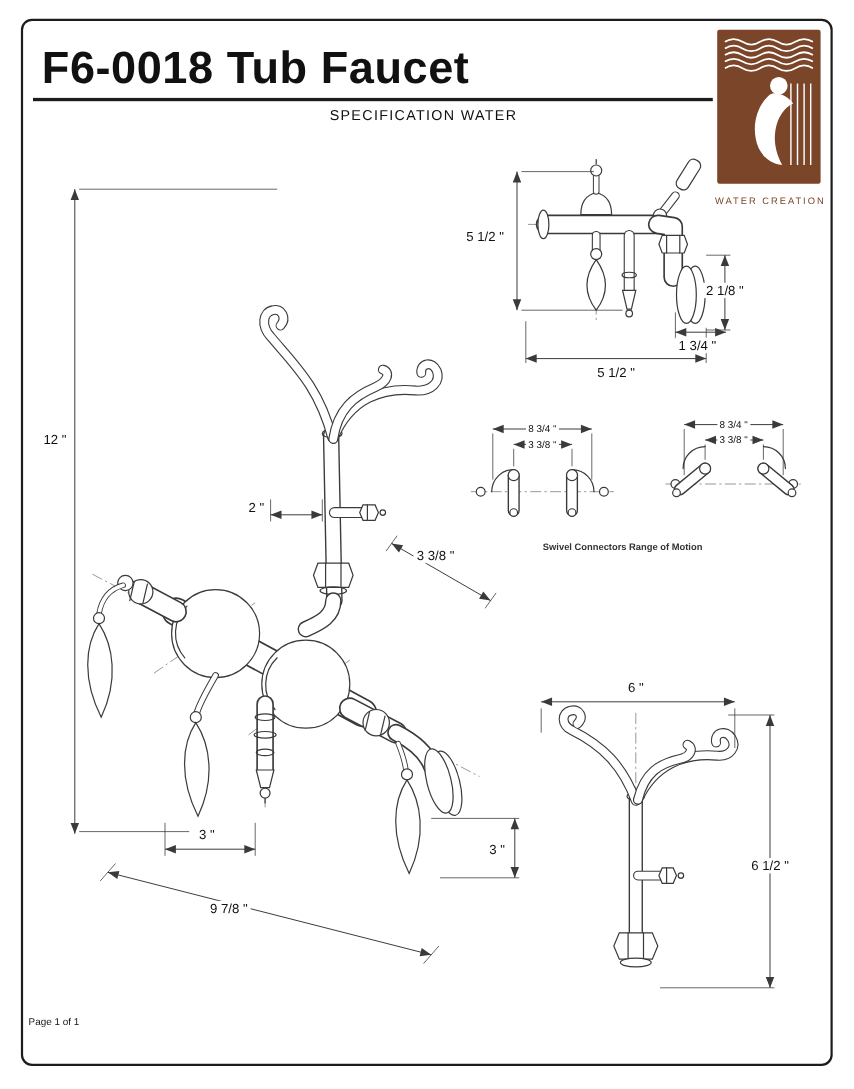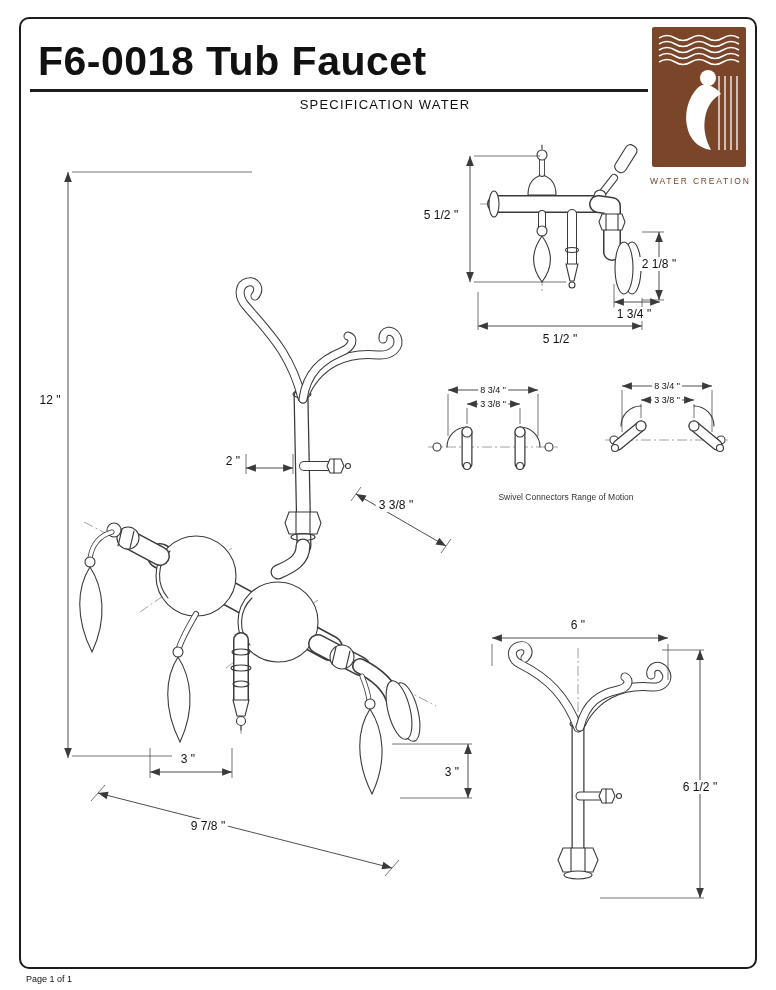--- a/index.html
+++ b/index.html
@@ -4,26 +4,26 @@
 <style>
   *{margin:0;padding:0;box-sizing:border-box}
   html,body{width:776px;height:990px;background:#ffffff;font-family:"Liberation Sans",sans-serif;color:#111}
   .sheet{position:relative;width:776px;height:990px;background:#fff;overflow:hidden}
   .page-border{position:absolute;left:19px;top:17px;right:19px;bottom:21px;border:2px solid #1c1c1c;border-radius:10px;pointer-events:none}
   .title{position:absolute;left:38px;top:38px;font-size:41px;font-weight:700;letter-spacing:.5px;white-space:nowrap}
   .rule{position:absolute;left:30px;top:89px;width:618px;height:3px;background:#1c1c1c}
   .subtitle{position:absolute;left:385px;top:97px;transform:translateX(-50%);font-size:13px;letter-spacing:1.2px;white-space:nowrap}
   .logo{position:absolute;left:650px;top:26px;width:98px;text-align:center}
   .logo-caption{margin-top:4px;font-size:8.5px;letter-spacing:1.8px;color:#7a4528;white-space:nowrap}
-  .footer{position:absolute;left:26px;top:974px;font-size:9px}
+  .footer{position:absolute;left:26px;top:924px;font-size:9px}
   .art{position:absolute;left:0;top:0;width:776px;height:990px}
 
   .dim-label{position:absolute;transform:translate(-50%,-50%);font-size:12px;background:#fff;padding:0 3px;white-space:nowrap}
   .dim-label.sm{font-size:9px;padding:0 2px}
-  .caption{position:absolute;transform:translate(-50%,-50%);font-size:8.5px;font-weight:400;color:#333;background:#fff;white-space:nowrap}
+  .caption{position:absolute;transform:translate(-50%,-50%);font-size:8.5px;font-weight:700;color:#333;background:#fff;white-space:nowrap}
 
   
   .ln{fill:none;stroke:#3a3a3a;stroke-width:1.1;stroke-linecap:round;stroke-linejoin:round}
   .fw{fill:#fff;stroke:#3a3a3a;stroke-width:1.1}
   .to{fill:none;stroke:#3a3a3a;stroke-linecap:round;stroke-linejoin:round}
   .ti{fill:none;stroke:#fff;stroke-linecap:round;stroke-linejoin:round}
   .dim{fill:none;stroke:#3a3a3a;stroke-width:.9}
   .ext{fill:none;stroke:#3a3a3a;stroke-width:.7}
   .ctr{fill:none;stroke:#8a8a8a;stroke-width:.8;stroke-dasharray:10 3 2 3}
   .w26o{stroke-width:26}.w26i{stroke-width:23}

